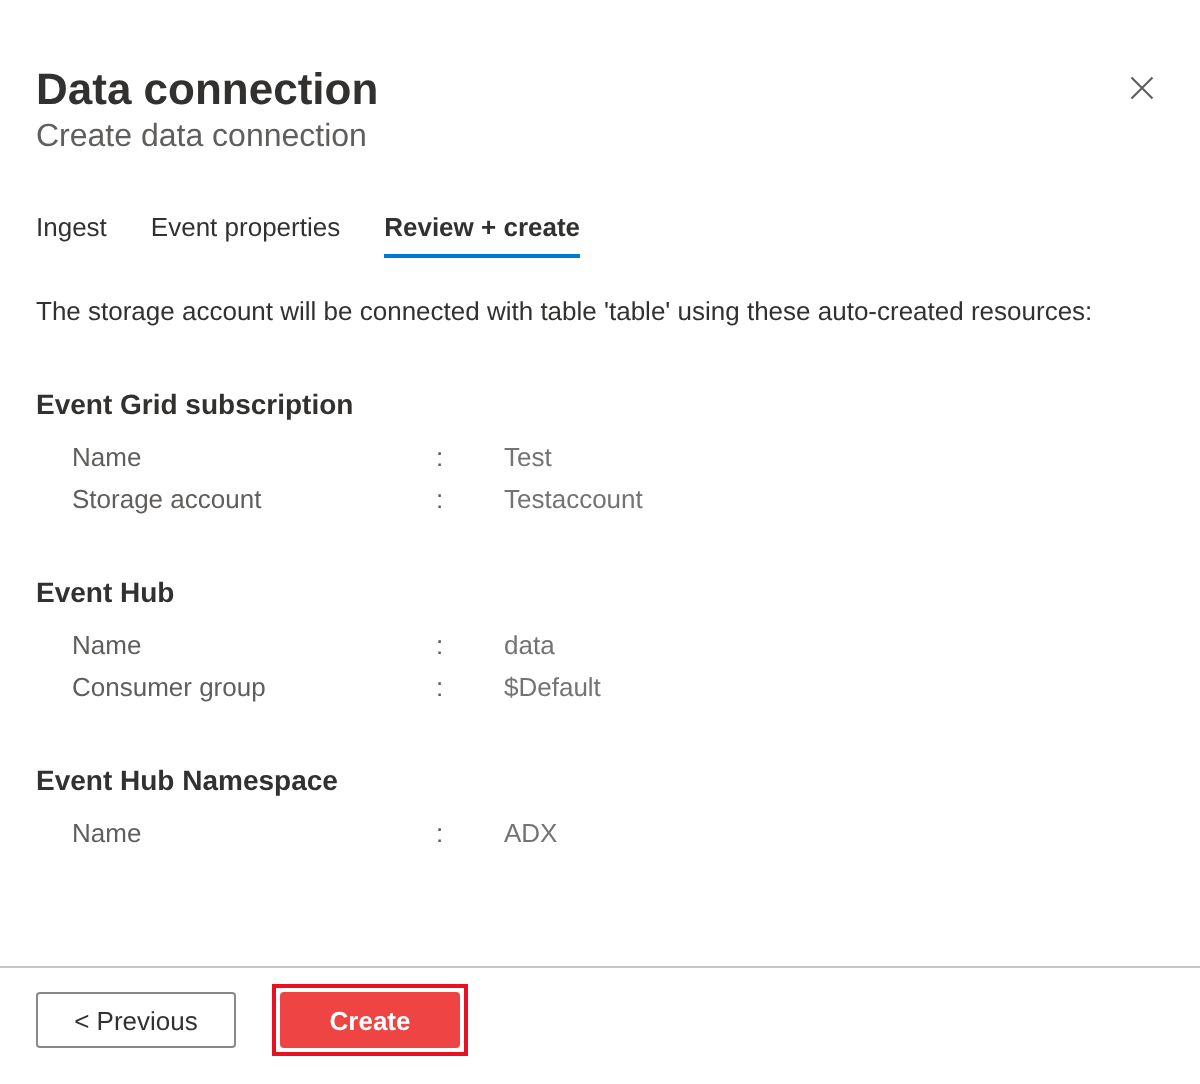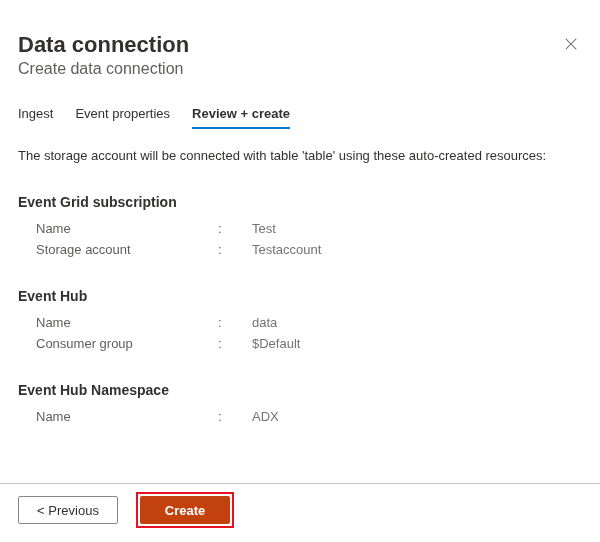--- a/index.html
+++ b/index.html
@@ -135,21 +135,21 @@
       cursor: pointer;
       border-radius: 2px;
     }
     .btn-secondary {
       background: #fff;
       border: 1px solid #8a8886;
       color: #323130;
       min-width: 100px;
     }
     .btn-primary {
-      background: #c2410c;
+      background: #ef4444;
       border: none;
       color: #fff;
       font-weight: 600;
       min-width: 90px;
     }
     .btn-primary-wrap {
       border: 2px solid #e81123;
       padding: 2px;
       display: inline-flex;
     }

